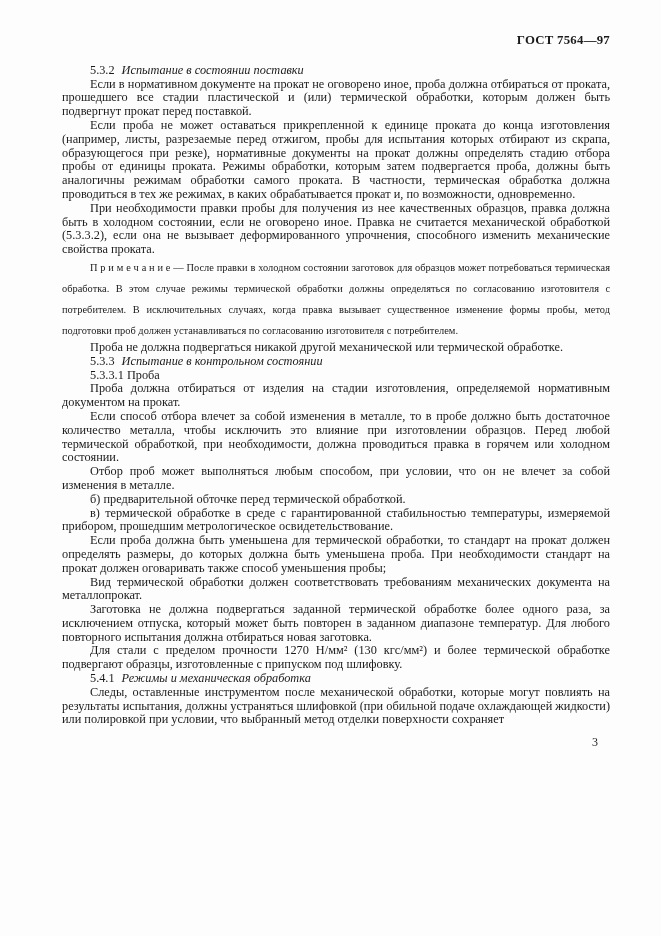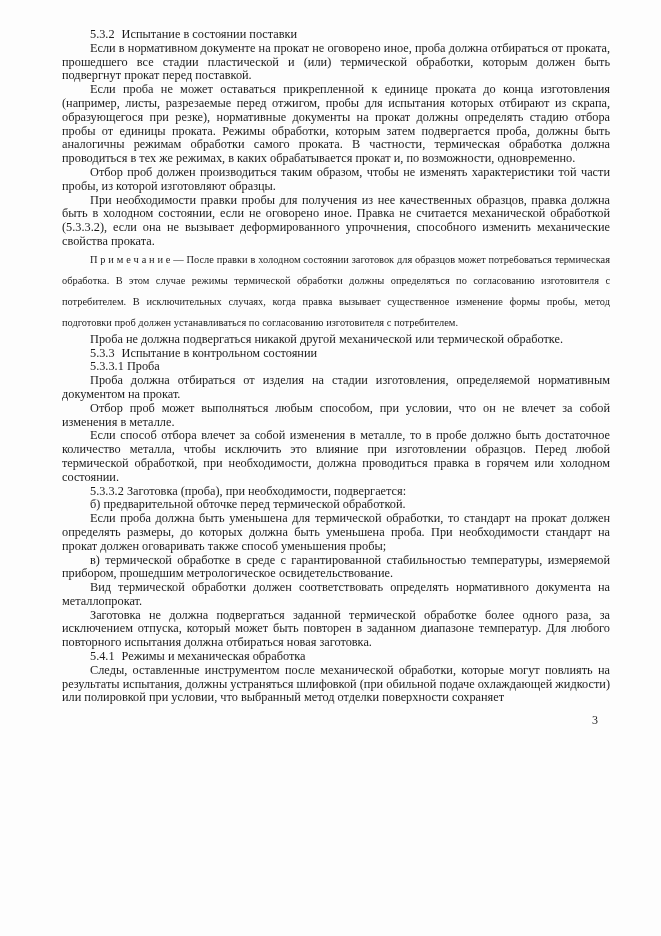--- a/index.html
+++ b/index.html
@@ -10,57 +10,57 @@
     font-family:"Liberation Serif","DejaVu Serif",serif;
     font-size:12.3px;line-height:13.8px;
     text-align:justify;
     overflow:hidden;
   }
   .hdr{
     text-align:right;font-weight:bold;font-size:12.8px;
     margin:6px 0 16px 0;text-indent:0;letter-spacing:0.02em;
   }
   .page p{margin:0;text-indent:28px;}
-  .it{margin-top:16px;}
+  .it{font-style:italic;margin-top:16px;}
   .num{margin-right:7px;}
   .note{font-size:10.4px;line-height:21px;margin:5px 0 6px 0;}
   .sp{letter-spacing:0.30em;word-spacing:0.45em;}
   .pagenum{text-align:right;text-indent:0;margin-top:9px;padding-right:12px;font-size:12px;}
 </style>
 </head>
 <body>
 
 <div class="page">
 
+  <div class="hdr">ГОСТ 7564—97</div>
 
   <main>
 
     <p><span class="num">5.3.2</span><span class="it">Испытание в состоянии поставки</span></p>
 
     <p>Если в нормативном документе на прокат не оговорено иное, проба должна отбираться от проката, прошедшего все стадии пластической и (или) термической обработки, которым должен быть подвергнут прокат перед поставкой.</p>
     <p>Если проба не может оставаться прикрепленной к единице проката до конца изготовления (например, листы, разрезаемые перед отжигом, пробы для испытания которых отбирают из скрапа, образующегося при резке), нормативные документы на прокат должны определять стадию отбора пробы от единицы проката. Режимы обработки, которым затем подвергается проба, должны быть аналогичны режимам обработки самого проката. В частности, термическая обработка должна проводиться в тех же режимах, в каких обрабатывается прокат и, по возможности, одновременно.</p>
-    <p>Отбор проб должен производиться таким образом, чтобы не изменять характеристики той части пробы, из которой изготовляют образцы.</p>
     <p>При необходимости правки пробы для получения из нее качественных образцов, правка должна быть в холодном состоянии, если не оговорено иное. Правка не считается механической обработкой (5.3.3.2), если она не вызывает деформированного упрочнения, способного изменить механические свойства проката.</p>
 
     <p class="note">П р и м е ч а н и е — После правки в холодном состоянии заготовок для образцов может потребоваться термическая обработка. В этом случае режимы термической обработки должны определяться по согласованию изготовителя с потребителем. В исключительных случаях, когда правка вызывает существенное изменение формы пробы, метод подготовки проб должен устанавливаться по согласованию изготовителя с потребителем.</p>
 
     <p>Проба не должна подвергаться никакой другой механической или термической обработке.</p>
 
     <p><span class="num">5.3.3</span><span class="it">Испытание в контрольном состоянии</span></p>
 
     <p>5.3.3.1  Проба</p>
     <p>Проба должна отбираться от изделия на стадии изготовления, определяемой нормативным документом на прокат.</p>
+    <p>Если способ отбора влечет за собой изменения в металле, то в пробе должно быть достаточное количество металла, чтобы исключить это влияние при изготовлении образцов. Перед любой термической обработкой, при необходимости, должна проводиться правка в горячем или холодном состоянии.</p>
     <p>Отбор проб может выполняться любым способом, при условии, что он не влечет за собой изменения в металле.</p>
-    <p>Если способ отбора влечет за собой изменения в металле, то в пробе должно быть достаточное количество металла, чтобы исключить это влияние при изготовлении образцов. Перед любой термической обработкой, при необходимости, должна проводиться правка в горячем или холодном состоянии.</p>
-    <p>5.3.3.2  Заготовка (проба), при необходимости, подвергается:</p>
     <p>б)  предварительной обточке перед термической обработкой.</p>
+    <p>в)  термической обработке в среде с гарантированной стабильностью температуры, измеряемой прибором, прошедшим метрологическое освидетельствование.</p>
     <p>Если проба должна быть уменьшена для термической обработки, то стандарт на прокат должен определять размеры, до которых должна быть уменьшена проба. При необходимости стандарт на прокат должен оговаривать также способ уменьшения пробы;</p>
-    <p>в)  термической обработке в среде с гарантированной стабильностью температуры, измеряемой прибором, прошедшим метрологическое освидетельствование.</p>
-    <p>Вид термической обработки должен соответствовать определять нормативного документа на металлопрокат.</p>
+    <p>Вид термической обработки должен соответствовать требованиям механических документа на металлопрокат.</p>
     <p>Заготовка не должна подвергаться заданной термической обработке более одного раза, за исключением отпуска, который может быть повторен в заданном диапазоне температур. Для любого повторного испытания должна отбираться новая заготовка.</p>
+    <p>Для стали с пределом прочности 1270 Н/мм² (130 кгс/мм²) и более термической обработке подвергают образцы, изготовленные с припуском под шлифовку.</p>
 
 
     <p><span class="num">5.4.1</span><span class="it">Режимы и механическая обработка</span></p>
 
     <p>Следы, оставленные инструментом после механической обработки, которые могут повлиять на результаты испытания, должны устраняться шлифовкой (при обильной подаче охлаждающей жидкости) или полировкой при условии, что выбранный метод отделки поверхности сохраняет</p>
 
   </main>
 
   <div class="pagenum">3</div>
 

